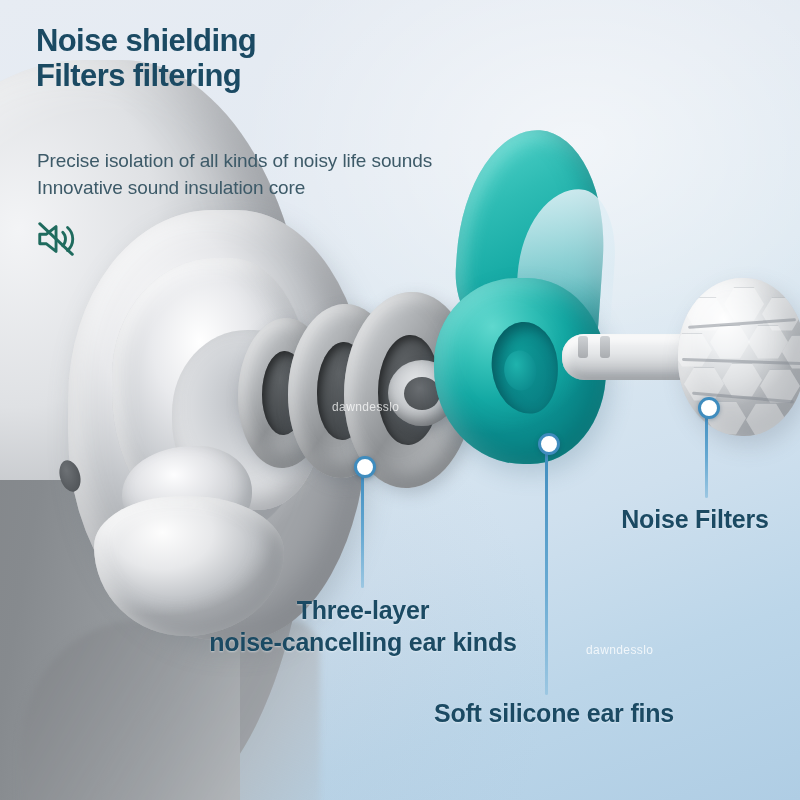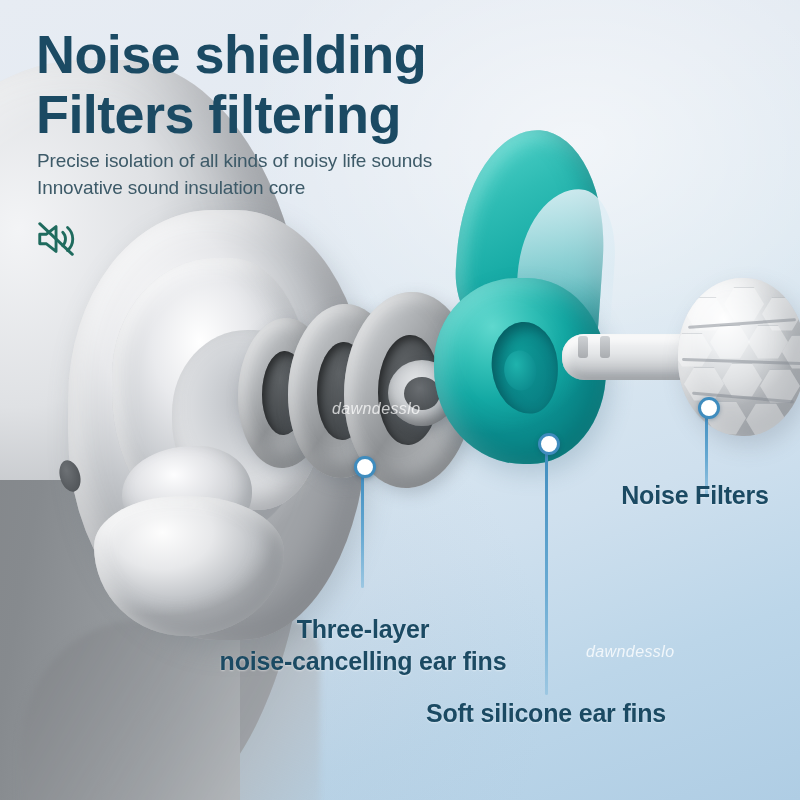--- a/index.html
+++ b/index.html
@@ -340,21 +340,21 @@
     box-shadow: 0 1px 4px rgba(30,70,100,.35);
   }
 
   
   .title {
     position: absolute;
     left: 36px;
     top: 24px;
     color: #1b4a63;
     font-weight: bold;
-    font-size: 54px;
+    font-size: 31px;
     line-height: 1.12;
     letter-spacing: -0.6px;
     white-space: nowrap;
   }
   .title .l2 { display: block; }
   .subtitle {
     position: absolute;
     left: 37px;
     top: 148px;
     color: #3d5a68;
@@ -375,23 +375,22 @@
     font-weight: bold;
     font-size: 25px;
     line-height: 1.26;
     letter-spacing: -0.2px;
     text-shadow: 0 1px 2px rgba(255,255,255,.45);
   }
   .label.center { text-align: center; }
   .watermark {
     position: absolute;
     color: rgba(255,255,255,.72);
-    font-size: 16px;
+    font-size: 12px;
     letter-spacing: .4px;
-    font-style: italic;
   }
   .watermark.dim { color: rgba(255,255,255,.78); }
 </style>
 </head>
 <body>
 
 <div id="poster">
 
   <div class="sheen"></div>
 
@@ -469,29 +468,29 @@
 
   <div class="mute-icon">
     <svg viewBox="0 0 48 48" width="46" height="46" fill="none" stroke="#1f6b5e" stroke-width="3" stroke-linecap="round" stroke-linejoin="round">
       <path d="M6 19 h7 L23 11 v26 l-10 -8 H6 z" fill="none"></path>
       <path d="M30 17 a10 10 0 0 1 0 14"></path>
       <path d="M35 12 a16 16 0 0 1 0 24"></path>
       <line x1="6" y1="8" x2="40" y2="40"></line>
     </svg>
   </div>
 
-  <div class="label center" style="left:148px; top:614px; width:430px;">
+  <div class="label center" style="left:148px; top:595px; width:430px;">
     <div>Three-layer</div>
-    <div>noise-cancelling ear fins</div>
-  </div>
-
-  <div class="label center" style="left:356px; top:698px; width:380px;">
+    <div>noise-cancelling ear kinds</div>
+  </div>
+
+  <div class="label center" style="left:364px; top:698px; width:380px;">
     <div>Soft silicone ear fins</div>
   </div>
 
-  <div class="label center" style="left:595px; top:480px; width:200px;">
+  <div class="label center" style="left:595px; top:504px; width:200px;">
     <div>Noise Filters</div>
   </div>
 
   <div class="watermark" style="left:332px; top:400px;">dawndesslo</div>
   <div class="watermark dim" style="left:586px; top:643px;">dawndesslo</div>
 
 </div>
 
 </body></html>

